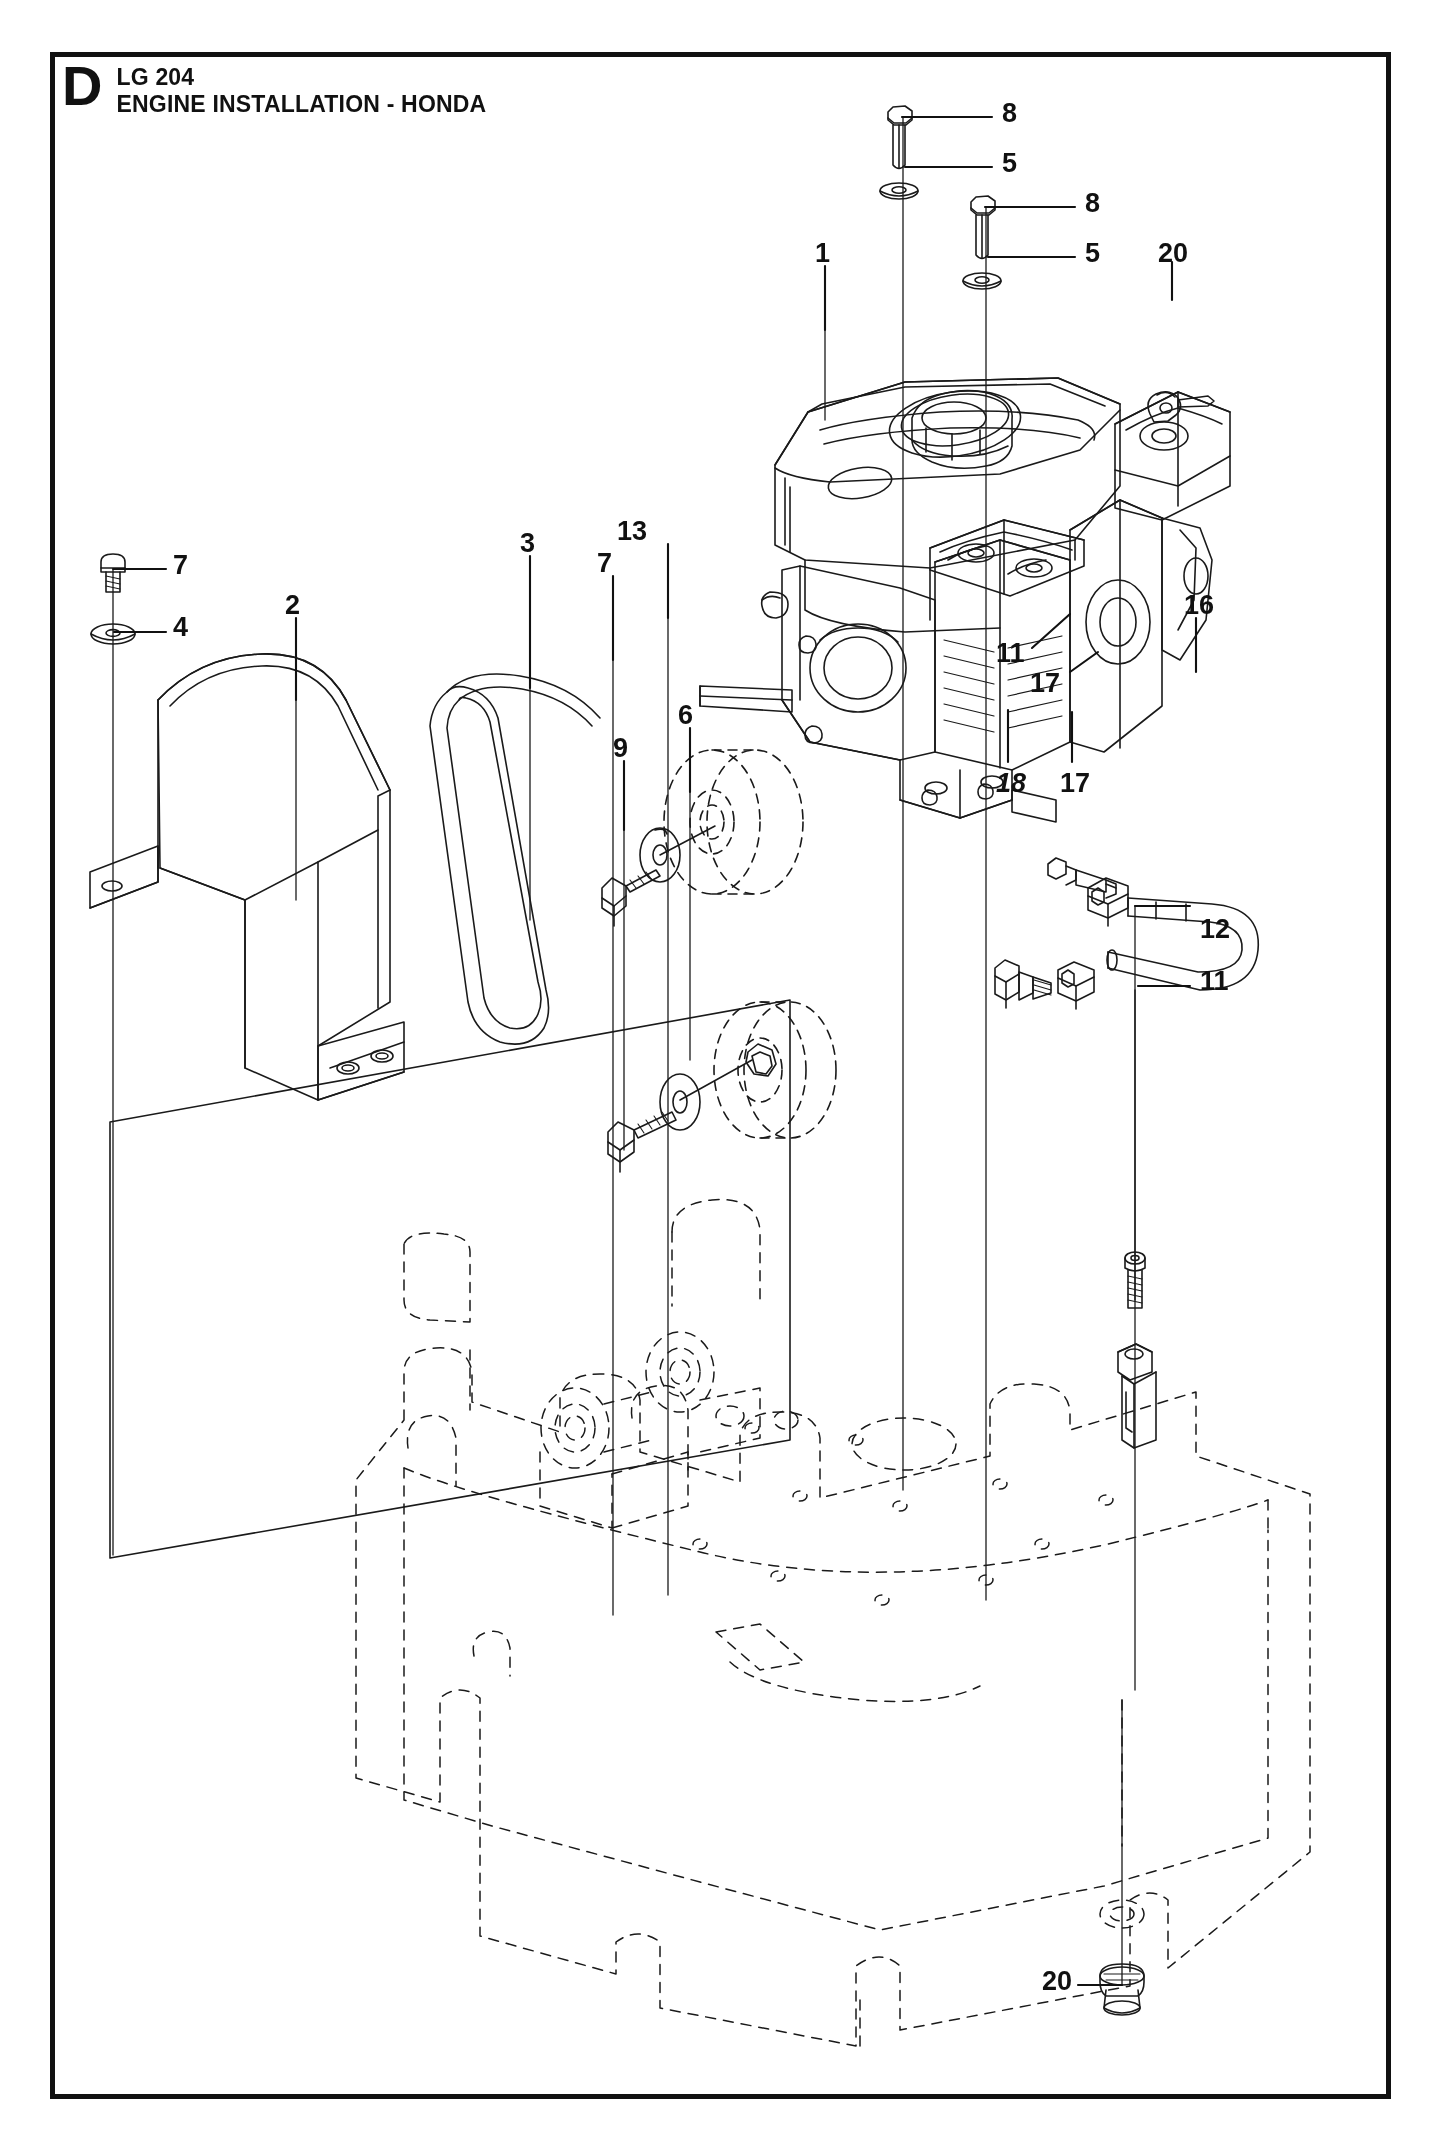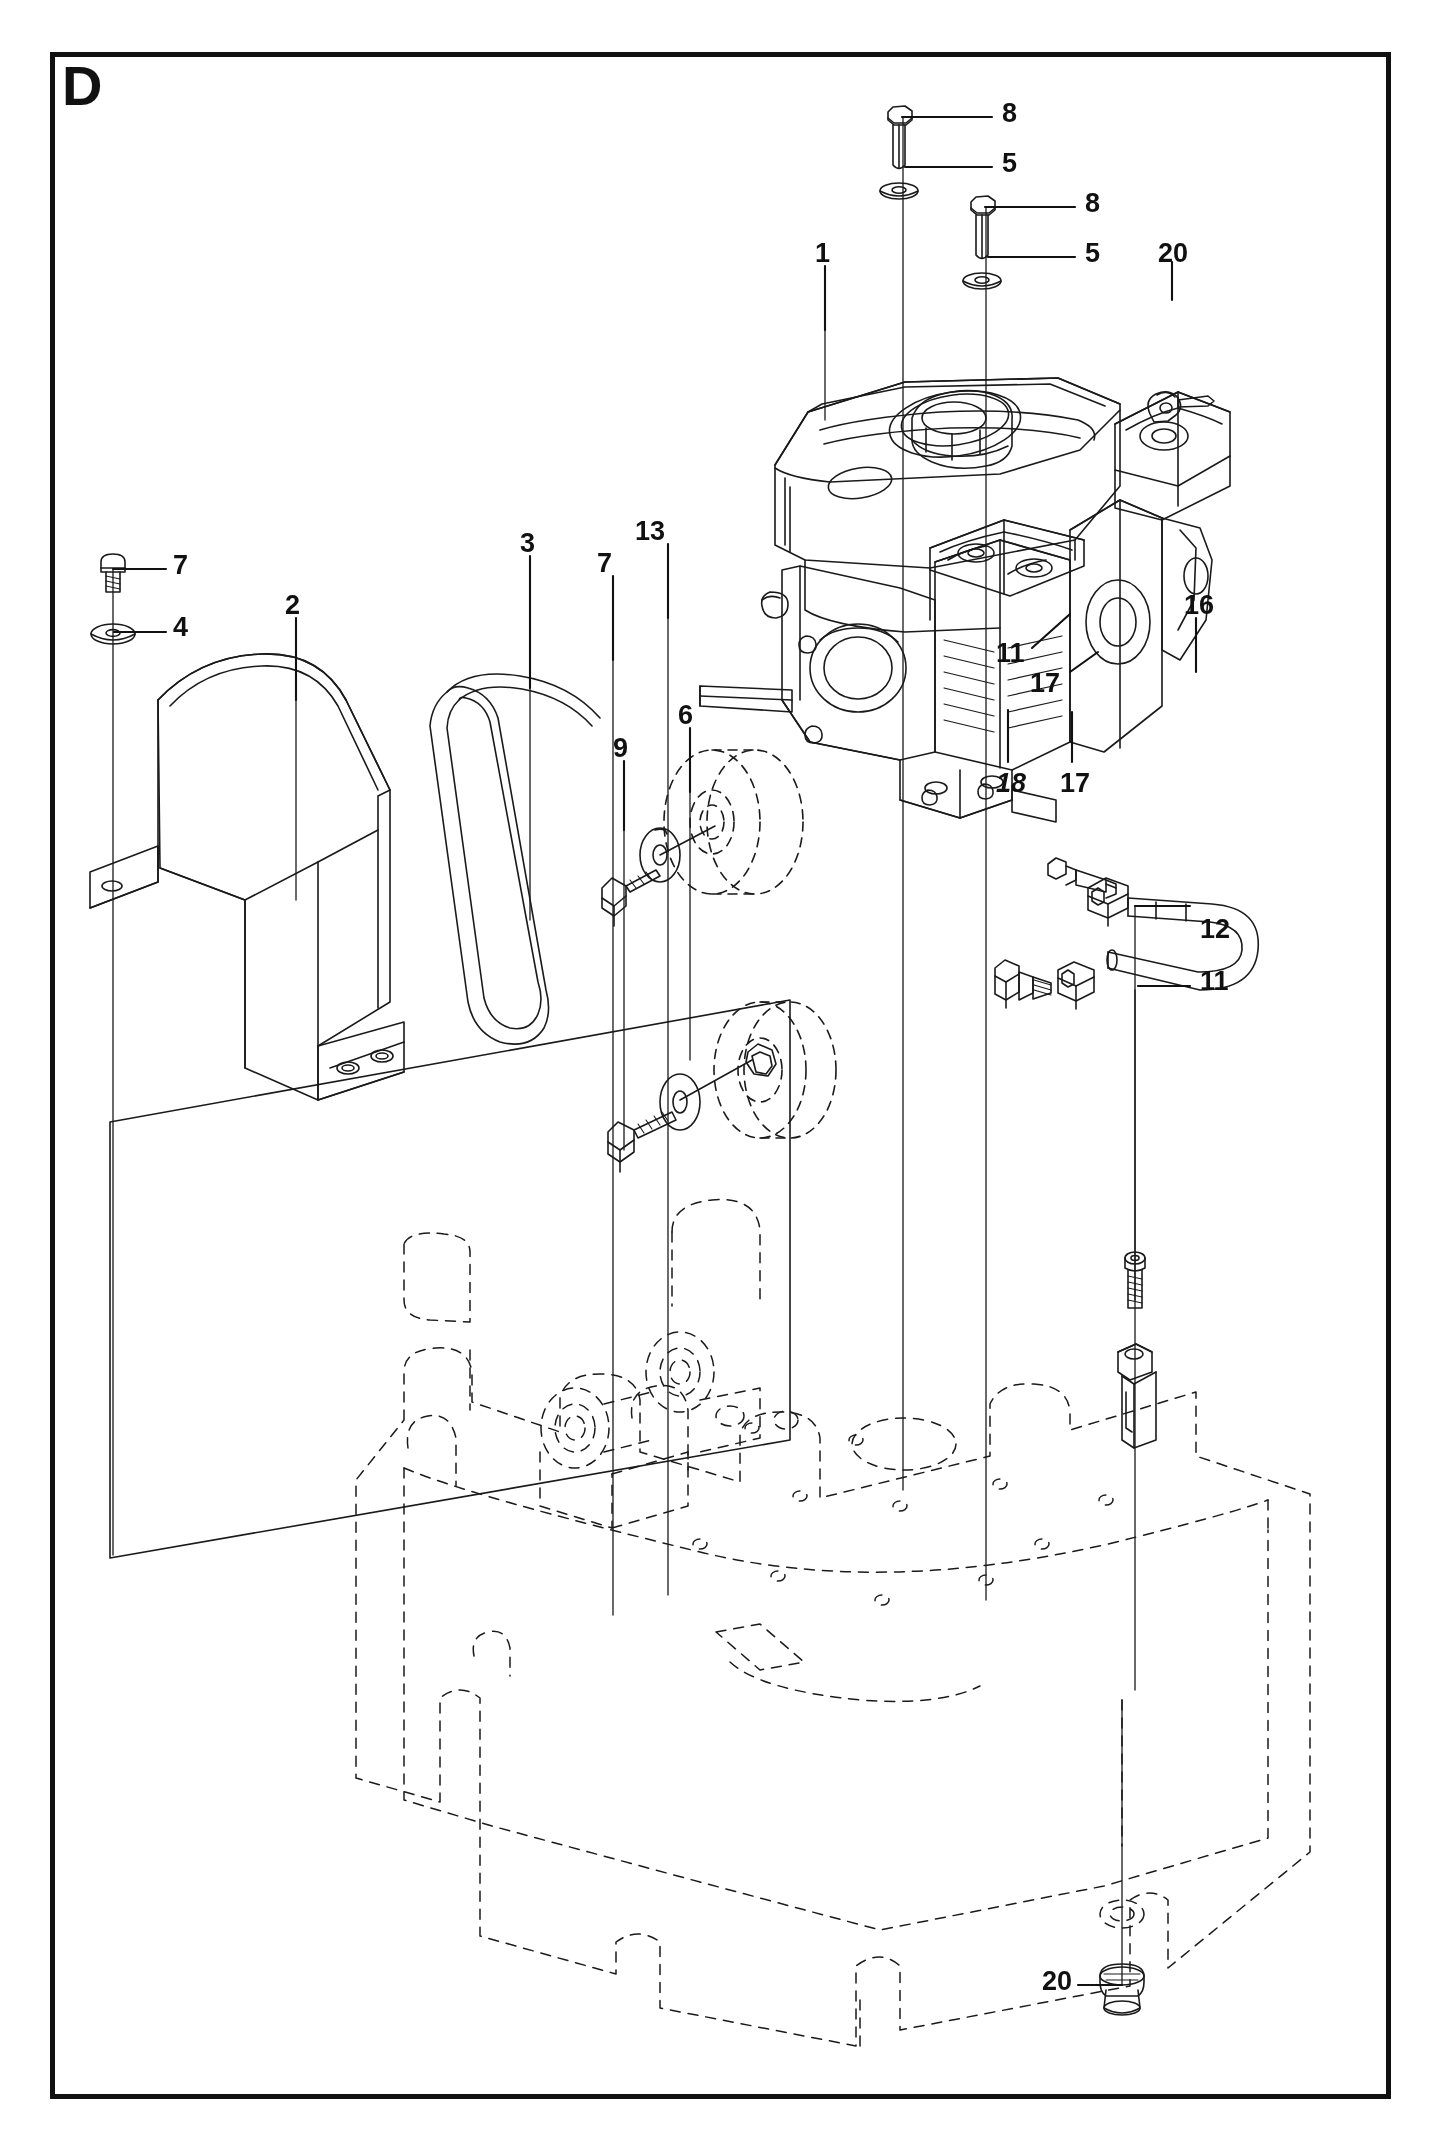--- a/index.html
+++ b/index.html
@@ -59,20 +59,24 @@
 </style>
 </head>
 <body>
 
 <div id="sheet">
 
   <div id="frame"></div>
 
   <div id="header">
     <div id="section-letter">D</div>
+    <div id="title-block">
+      <div id="model-name">LG 204</div>
+      <div id="diagram-title">ENGINE INSTALLATION - HONDA</div>
+    </div>
   </div>
 
   <svg id="art" viewBox="0 0 1445 2155">
     <g fill="none" stroke="#1a1a1a" stroke-width="1.6" stroke-linejoin="round" stroke-linecap="round">
 
       <g stroke-width="1.3">
         <line x1="903" y1="118" x2="903" y2="1490"></line>
         <line x1="986" y1="208" x2="986" y2="1600"></line>
         <line x1="825" y1="330" x2="825" y2="420"></line>
         <line x1="113" y1="570" x2="113" y2="1555"></line>
@@ -483,21 +487,21 @@
       <div class="callout" style="left: 1002px; top: 150px;">5</div>
       <div class="callout" style="left: 1085px; top: 190px;">8</div>
       <div class="callout" style="left: 1085px; top: 240px;">5</div>
       <div class="callout" style="left: 1158px; top: 240px;">20</div>
       <div class="callout" style="left: 815px; top: 240px;">1</div>
       <div class="callout" style="left: 173px; top: 552px;">7</div>
       <div class="callout" style="left: 173px; top: 614px;">4</div>
       <div class="callout" style="left: 285px; top: 592px;">2</div>
       <div class="callout" style="left: 520px; top: 530px;">3</div>
       <div class="callout" style="left: 597px; top: 550px;">7</div>
-      <div class="callout" style="left: 635px; top: 518px;">13</div>
+      <div class="callout" style="left: 617px; top: 518px;">13</div>
       <div class="callout" style="left: 613px; top: 735px;">9</div>
       <div class="callout" style="left: 678px; top: 702px;">6</div>
       <div class="callout" style="left: 996px; top: 640px;">11</div>
       <div class="callout" style="left: 1184px; top: 592px;">16</div>
       <div class="callout" style="left: 1030px; top: 670px;">17</div>
       <div class="callout" style="left: 1060px; top: 770px;">17</div>
       <div class="callout" style="left: 996px; top: 770px; font-style: italic;">18</div>
       <div class="callout" style="left: 1200px; top: 890px; margin-top: 26px;">12</div>
       <div class="callout" style="left: 1200px; top: 968px;">11</div>
       <div class="callout" style="left: 1042px; top: 1968px;">20</div>

